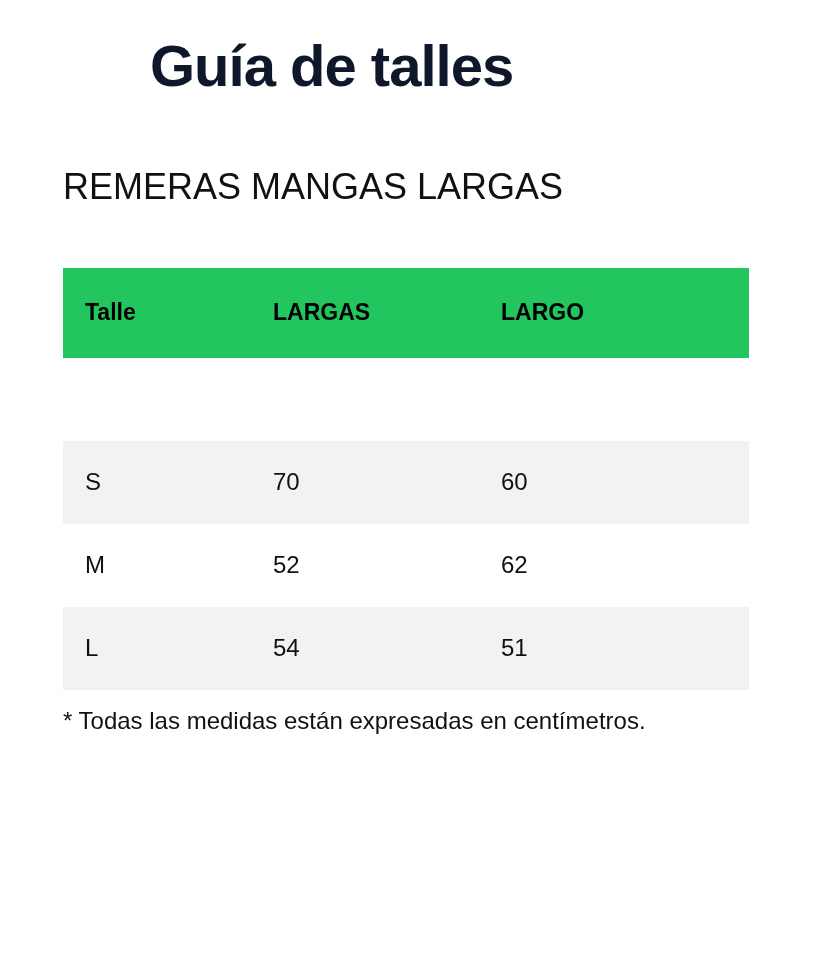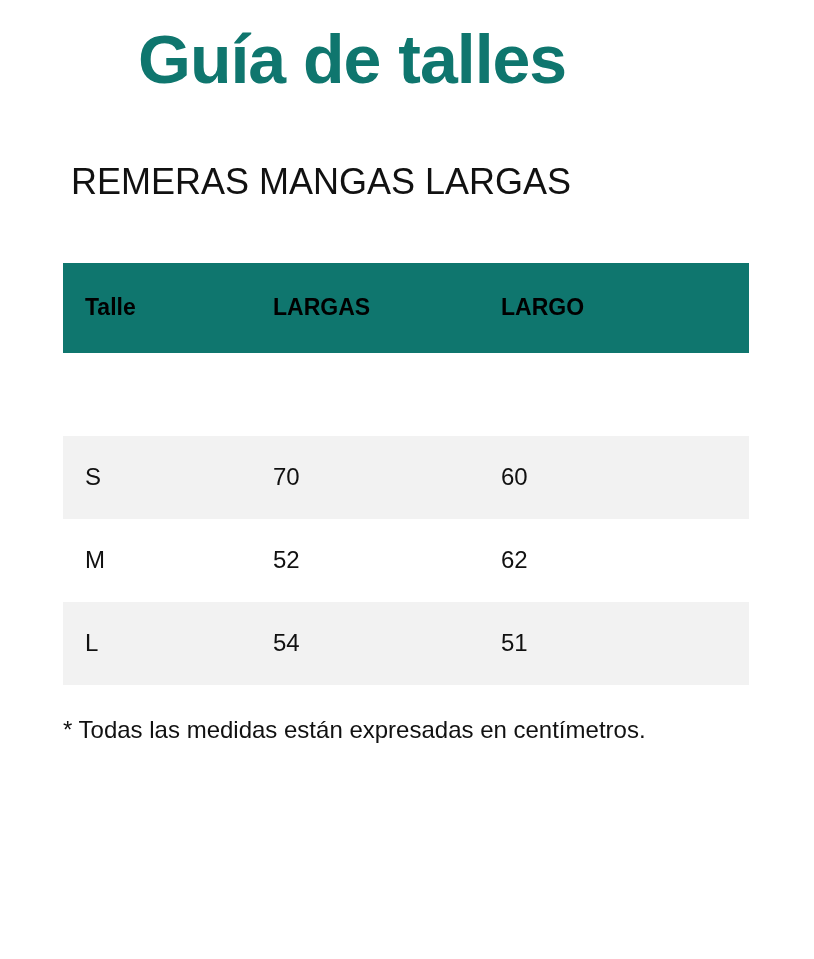--- a/index.html
+++ b/index.html
@@ -14,34 +14,34 @@
     color: #111111;
     overflow: hidden;
   }
   .page {
     position: relative;
     width: 814px;
     height: 959px;
     box-sizing: border-box;
   }
   .title {
-    font-size: 68px;
+    font-size: 58px;
     font-weight: bold;
     letter-spacing: -1px;
-    color: #0f766e;
+    color: #0f172a;
     text-align: left;
-    margin: 0;
+    margin: 12px;
     padding: 22px 0 0 138px;
     line-height: 1.1;
   }
   .subtitle {
     font-size: 36px;
     font-weight: normal;
     color: #111111;
-    margin: 8px;
+    margin: 0;
     padding: 55px 12px 0 63px;
     letter-spacing: 0px;
     line-height: 1.2;
   }
   .table {
     margin: 60px 0 0 63px;
     width: 686px;
     border-collapse: collapse;
     table-layout: fixed;
   }
@@ -51,21 +51,21 @@
   .table th {
     text-align: left;
     font-size: 23px;
     font-weight: bold;
     color: #000000;
     padding: 0 0 0 22px;
     height: 90px;
     vertical-align: middle;
   }
   .table thead tr {
-    background: #0f766e;
+    background: #22c55e;
   }
   .spacer-row td {
     height: 88px;
     background: #ffffff;
     padding: 0;
   }
   .table td {
     font-size: 24px;
     color: #111111;
     padding: 0 0 0 22px;
@@ -73,21 +73,21 @@
     vertical-align: middle;
     font-weight: normal;
   }
   .table tbody tr.shaded {
     background: #f2f2f2;
   }
   .table tbody tr.plain {
     background: #ffffff;
   }
   .footnote {
-    margin: 26px 0 0 63px;
+    margin: 12px 0 0 63px;
     width: 640px;
     font-size: 24px;
     line-height: 1.55;
     color: #111111;
   }
 </style>
 </head>
 <body>
 
 <div class="page">

